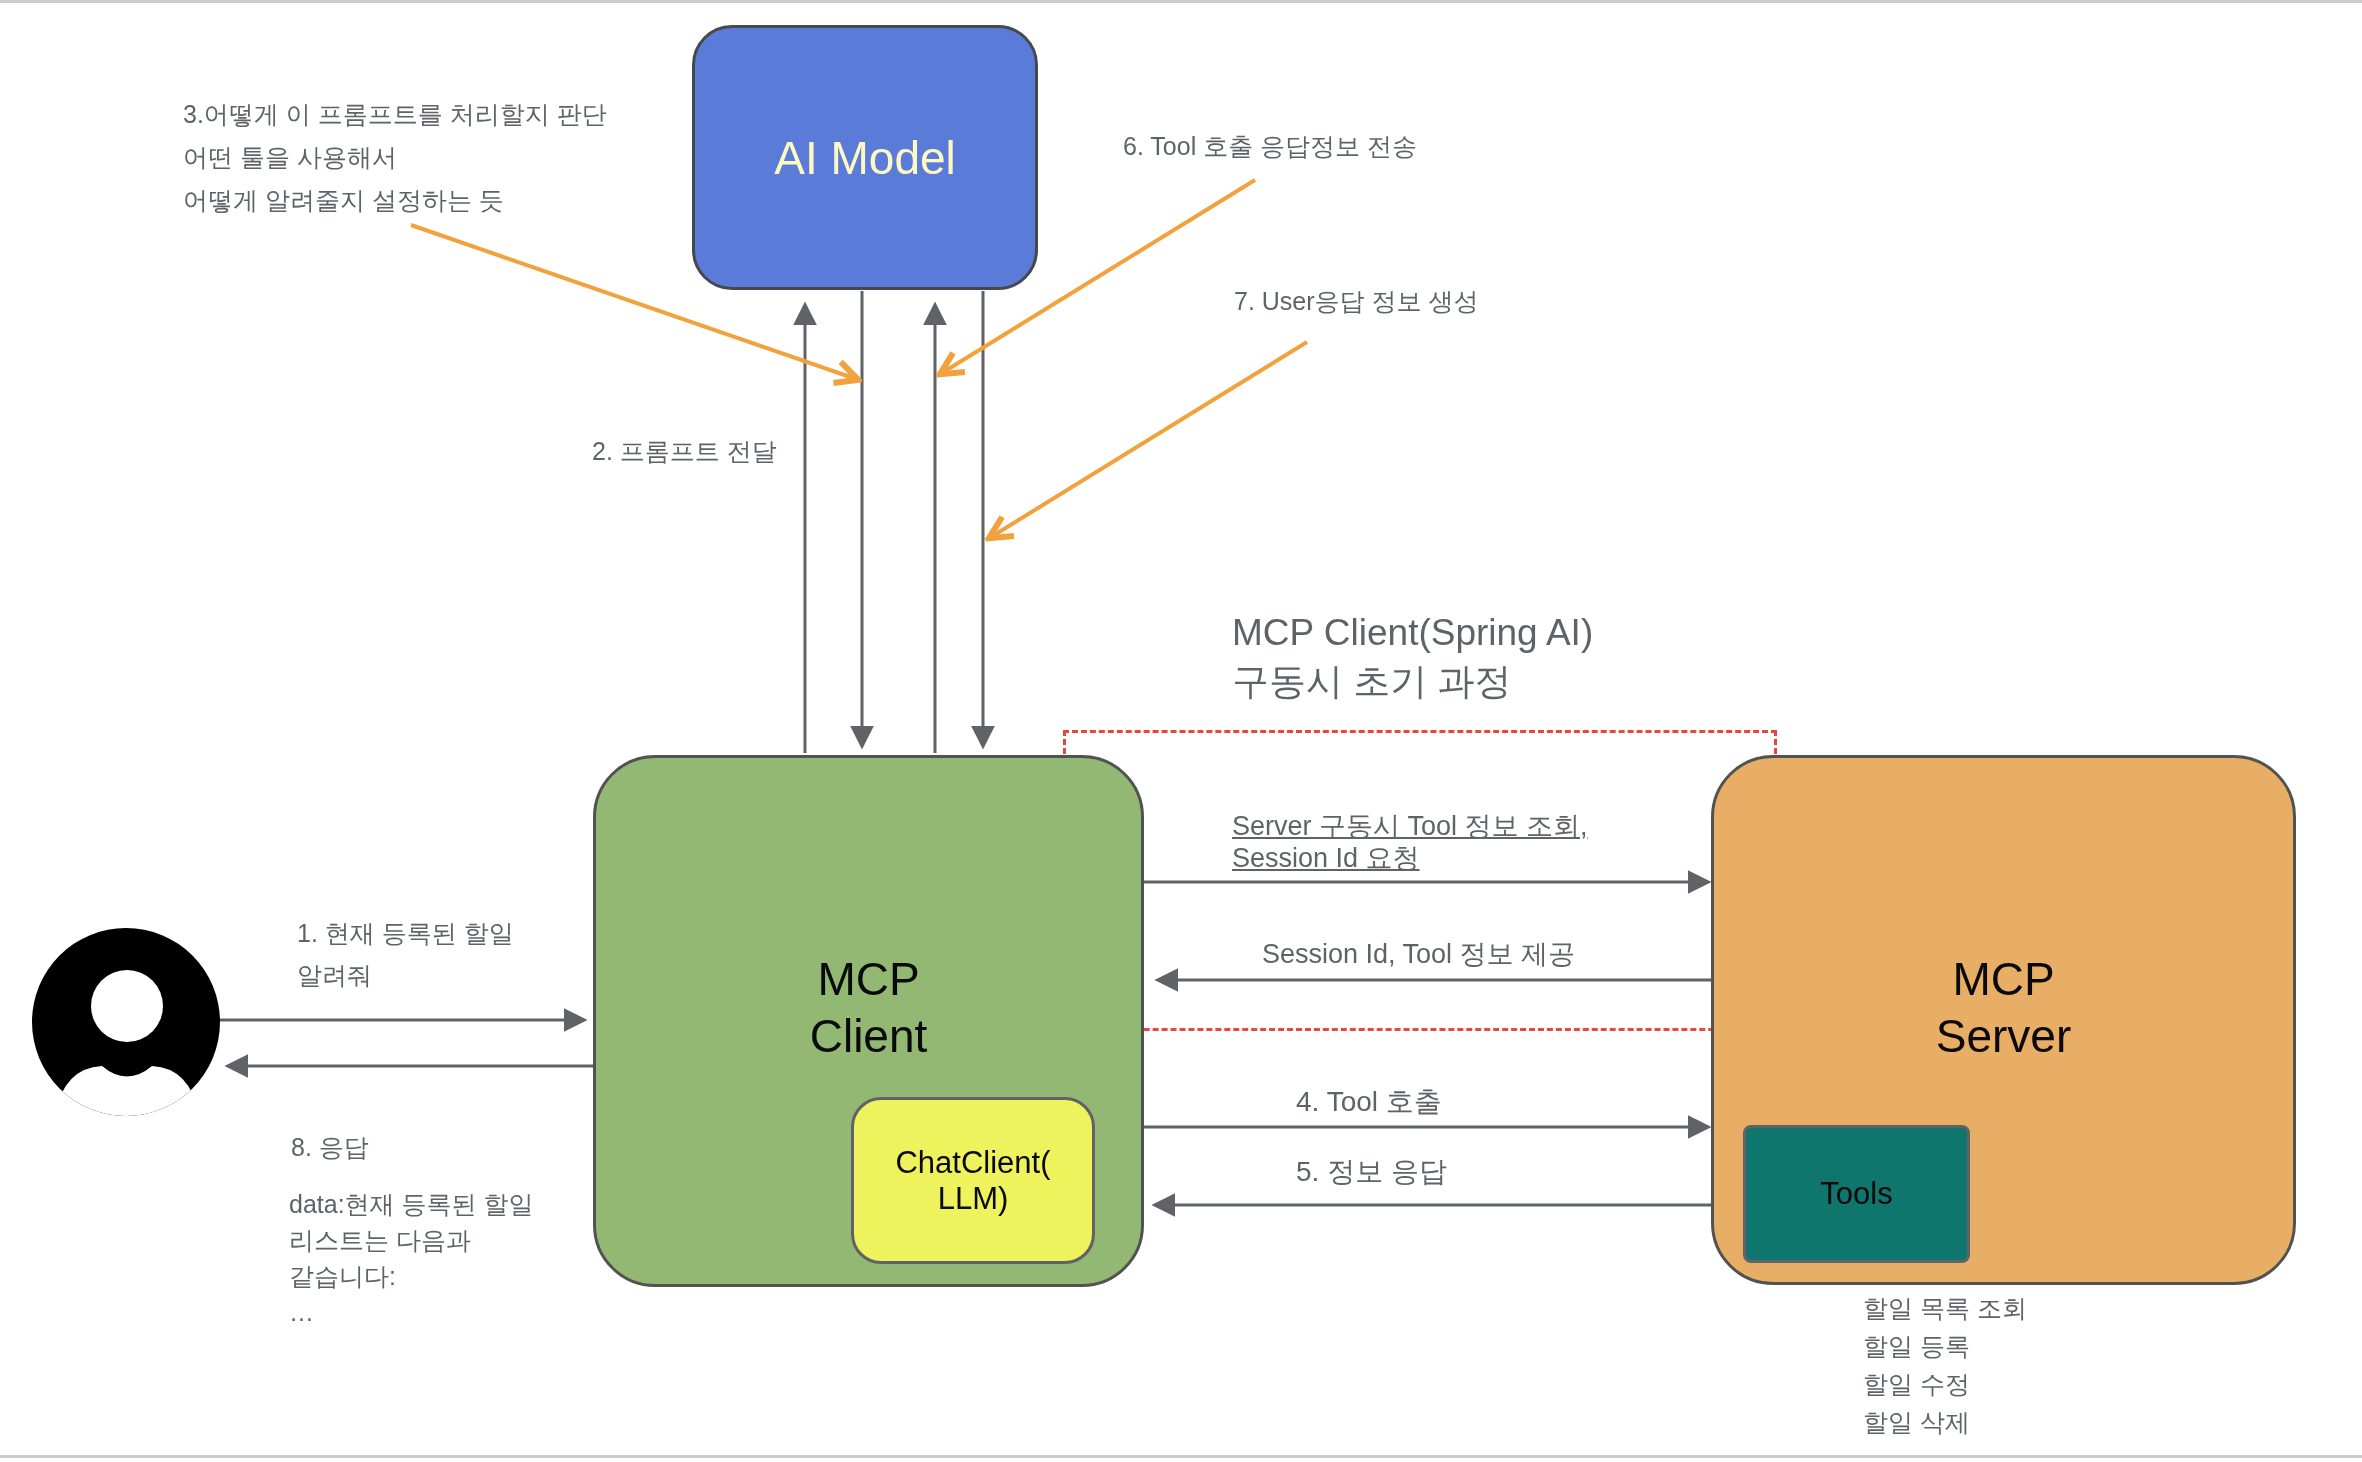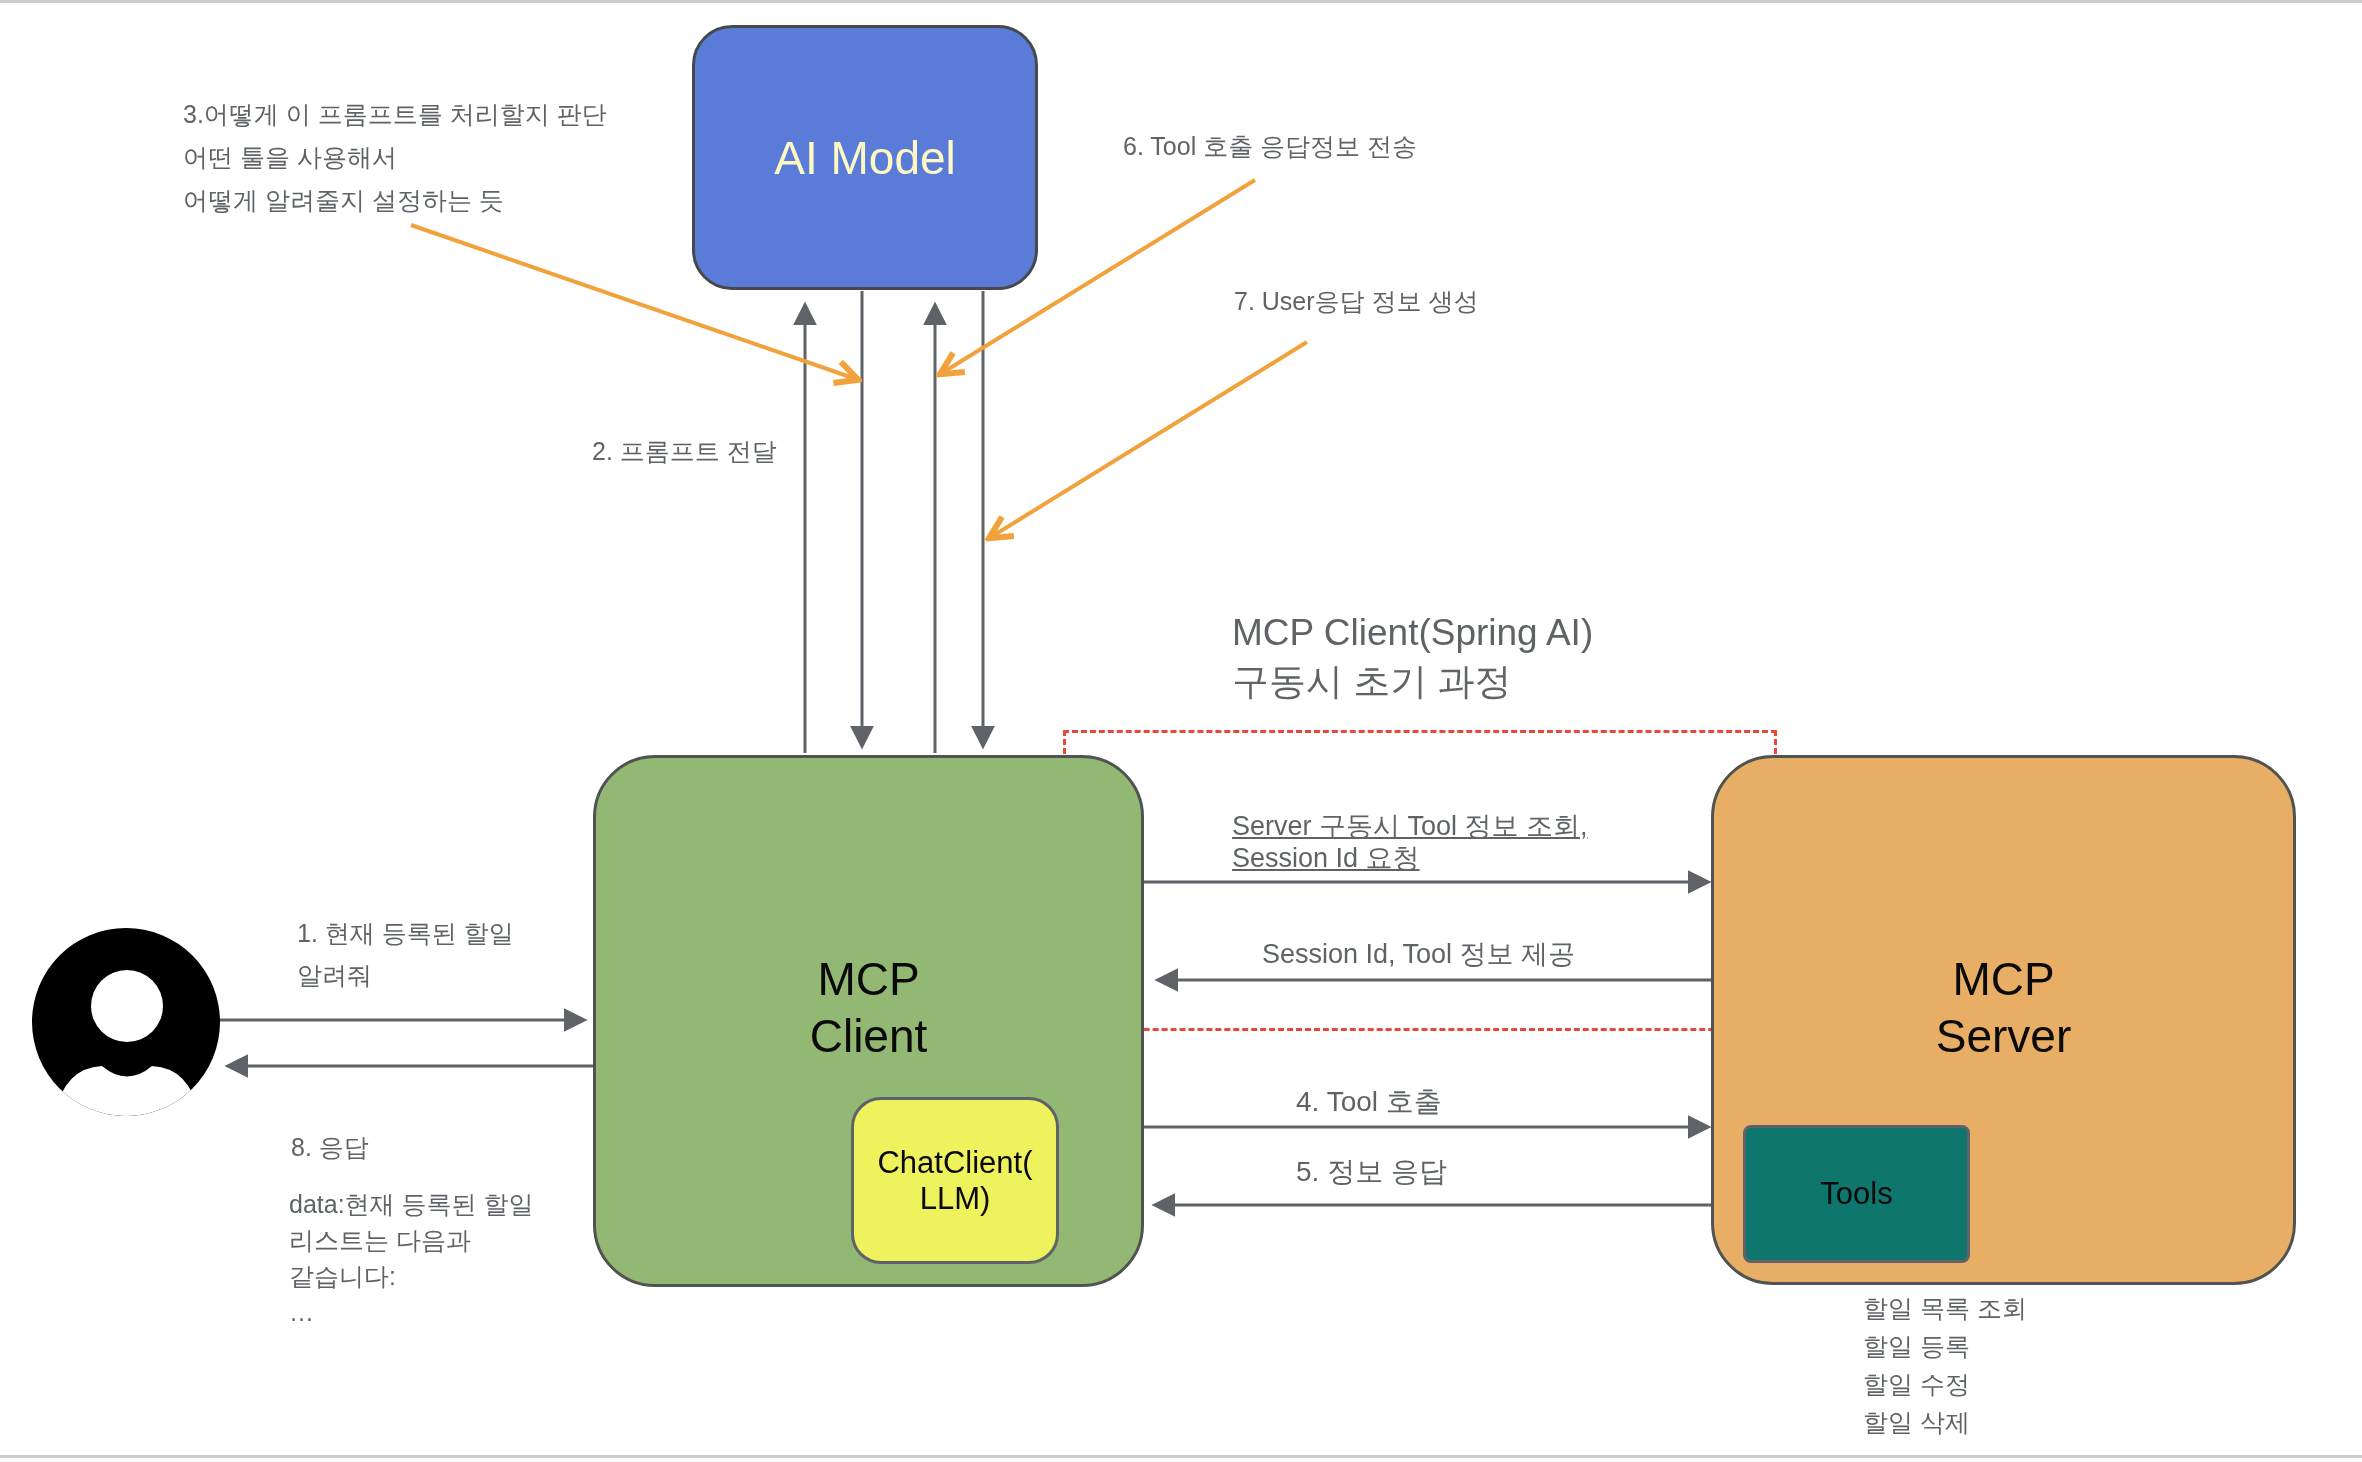--- a/index.html
+++ b/index.html
@@ -23,21 +23,21 @@
   }
   .mcp-server{
     left:1711px;top:755px;width:585px;height:530px;
     background:#E9AE66;border:3px solid#50534F;border-radius:62px;
   }
   .big-label{
     position:absolute;left:0;right:0;top:193px;
     color:#0a0a0a;font-size:46px;line-height:57px;white-space:pre-line;text-align:center;
   }
   .chat-client{
-    left:851px;top:1097px;width:208px;height:167px;
+    left:851px;top:1097px;width:244px;height:167px;
     background:#EDF25D;border:3px solid #5F6368;border-radius:30px;
   }
   .chat-client .node-label{color:#0a0a0a;font-size:31px;line-height:36px;}
   .tools{
     left:1743px;top:1125px;width:227px;height:138px;
     background:#0f766e;border:3px solid #5F6368;border-radius:8px;
   }
   .tools .node-label{color:#0a0a0a;font-size:31px;}
   
   .init-frame{

